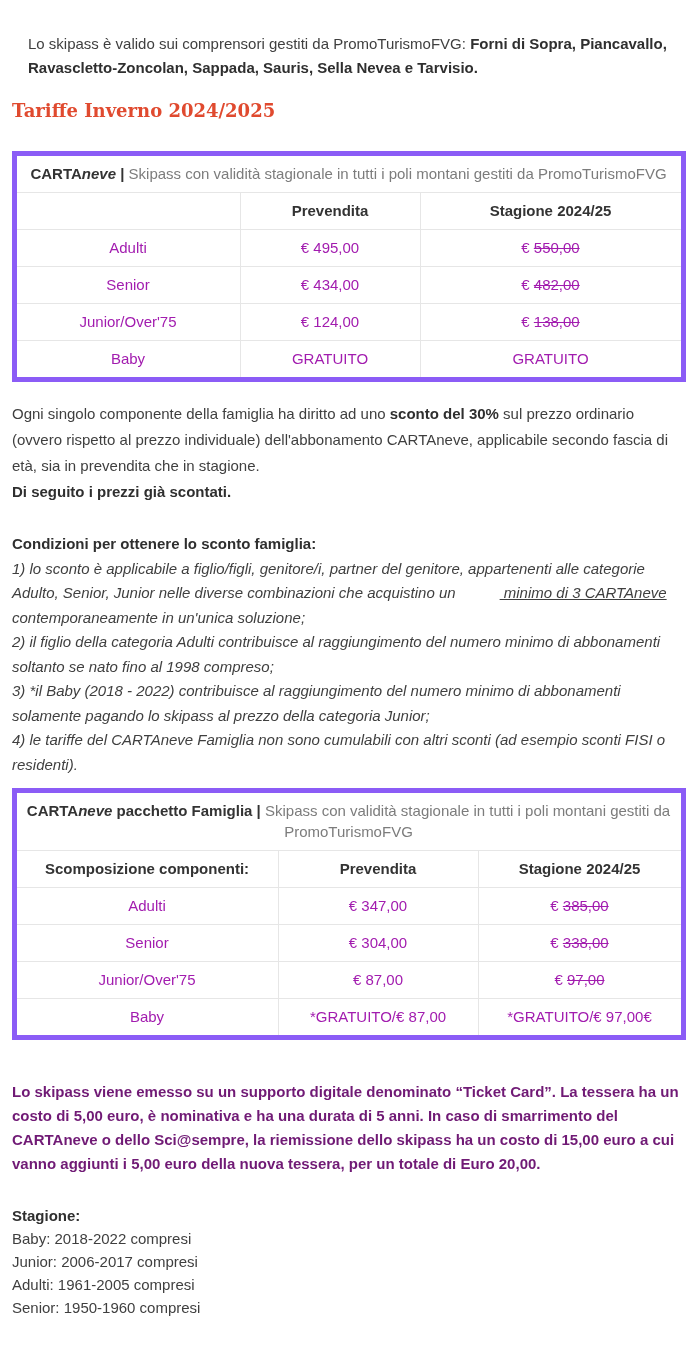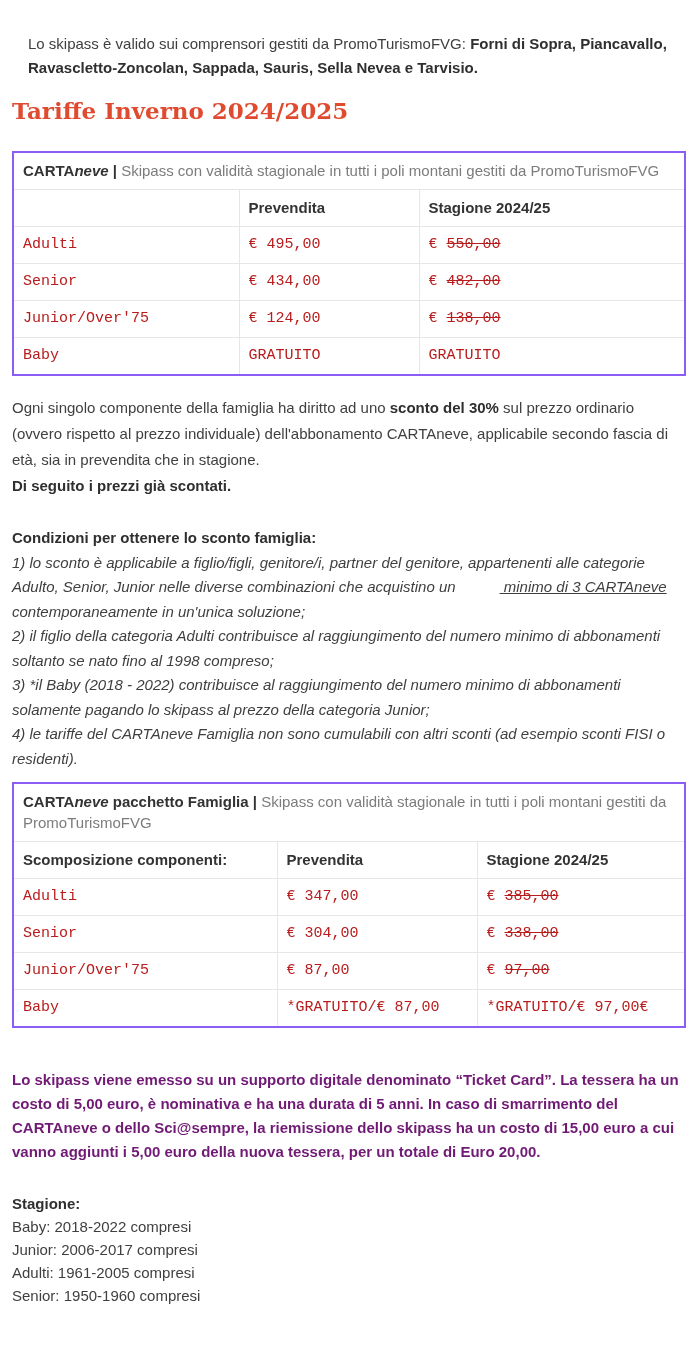--- a/index.html
+++ b/index.html
@@ -13,48 +13,49 @@
   .page { padding:16px 14px 24px 12px; }
 
   
   .intro { margin:16px; line-height:24px; }
   .intro b { color:#2f2f2f; }
 
   
   .section-heading {
     font-family:"DejaVu Serif", serif;
     font-weight:700;
-    font-size:23px;
+    font-size:18px;
     line-height:26px;
     color:#e04a2f;
     margin:0;
   }
   #heading-tariffe { margin-top:18px; }
   #heading-pacchetto { margin-top:58px; }
 
   
   table.price-table {
     border-collapse:collapse;
     table-layout:fixed;
     width:100%;
-    border:2px solid #8b5cf6;
+    border:5px solid #8b5cf6;
+    text-align:center;
   }
   table.price-table td {
     border:1px solid #e6e6e6;
     padding:7px 10px 8px 9px;
     line-height:21px;
     vertical-align:top;
     overflow:hidden;
   }
   td.caption-cell { padding:10px 10px 11px 9px; }
   .caption-bold { font-weight:bold; color:#333333; }
   .caption-italic { font-weight:bold; font-style:italic; color:#333333; }
   .caption-rest { color:#7c7c7c; }
   td.col-header { font-weight:bold; color:#333333; }
-  td.data-cell { color:#b91c1c;font-family:Liberation Mono, monospace; }
+  td.data-cell { color:#a21caf; }
   .strike { text-decoration:line-through; }
 
   #table-cartaneve { margin-top:27px; }
   #table-famiglia { margin-top:11px; }
 
   
   .para-sconto { margin:19px 0 0 0; line-height:26px; }
   .para-sconto b { color:#2f2f2f; }
 
   

